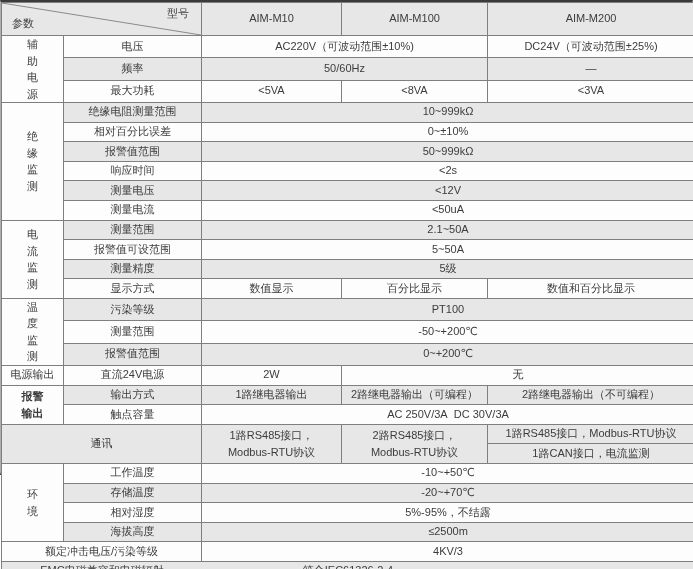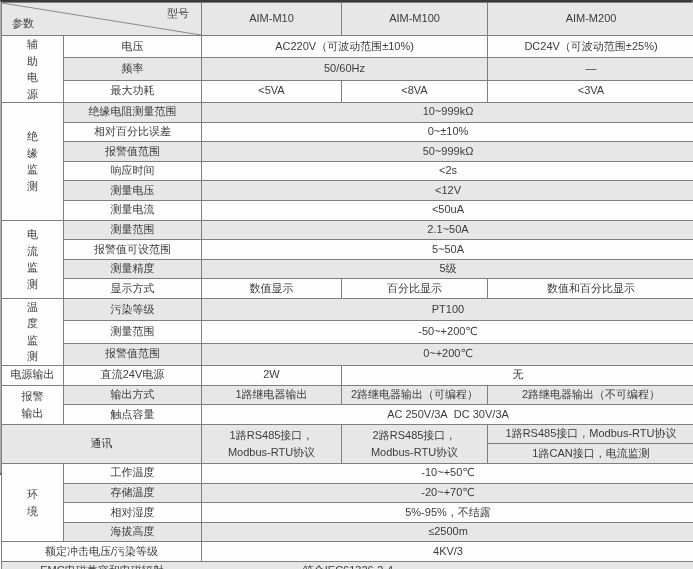--- a/index.html
+++ b/index.html
@@ -27,21 +27,21 @@
     padding:0 2px; overflow:hidden;
     line-height:1.25;
   }
   tr { height:19.6px; }
   tr.hd { height:33px; }
   tr.g td { background:#e7e7e7; }
   tr.w td { background:#fdfdfd;text-align:center; }
   td.group { background:#fdfdfd !important; }
   
   td.v1 span { display:inline-block; width:1.08em; word-break:break-all; line-height:1.5; }
-  td.v2 span { display:inline-block; width:2.2em; word-break:break-all; line-height:1.5; }
+  td.v2 span { display:inline-block; width:2.2em; word-break:break-all; line-height:1.5;font-weight:bold; }
   
   td.corner { position:relative; padding:0; }
   td.corner svg.diag { position:absolute; left:0; top:0; width:100%; height:100%; display:block; }
   td.corner .lbl-tr { position:absolute; top:4px; right:12px; }
   td.corner .lbl-bl { position:absolute; bottom:4px; left:10px; }
   
   td.twoline div { line-height:1.55; }
   
   td.emc-cell { position:relative; padding:0; }
   td.emc-cell .emc-label {

